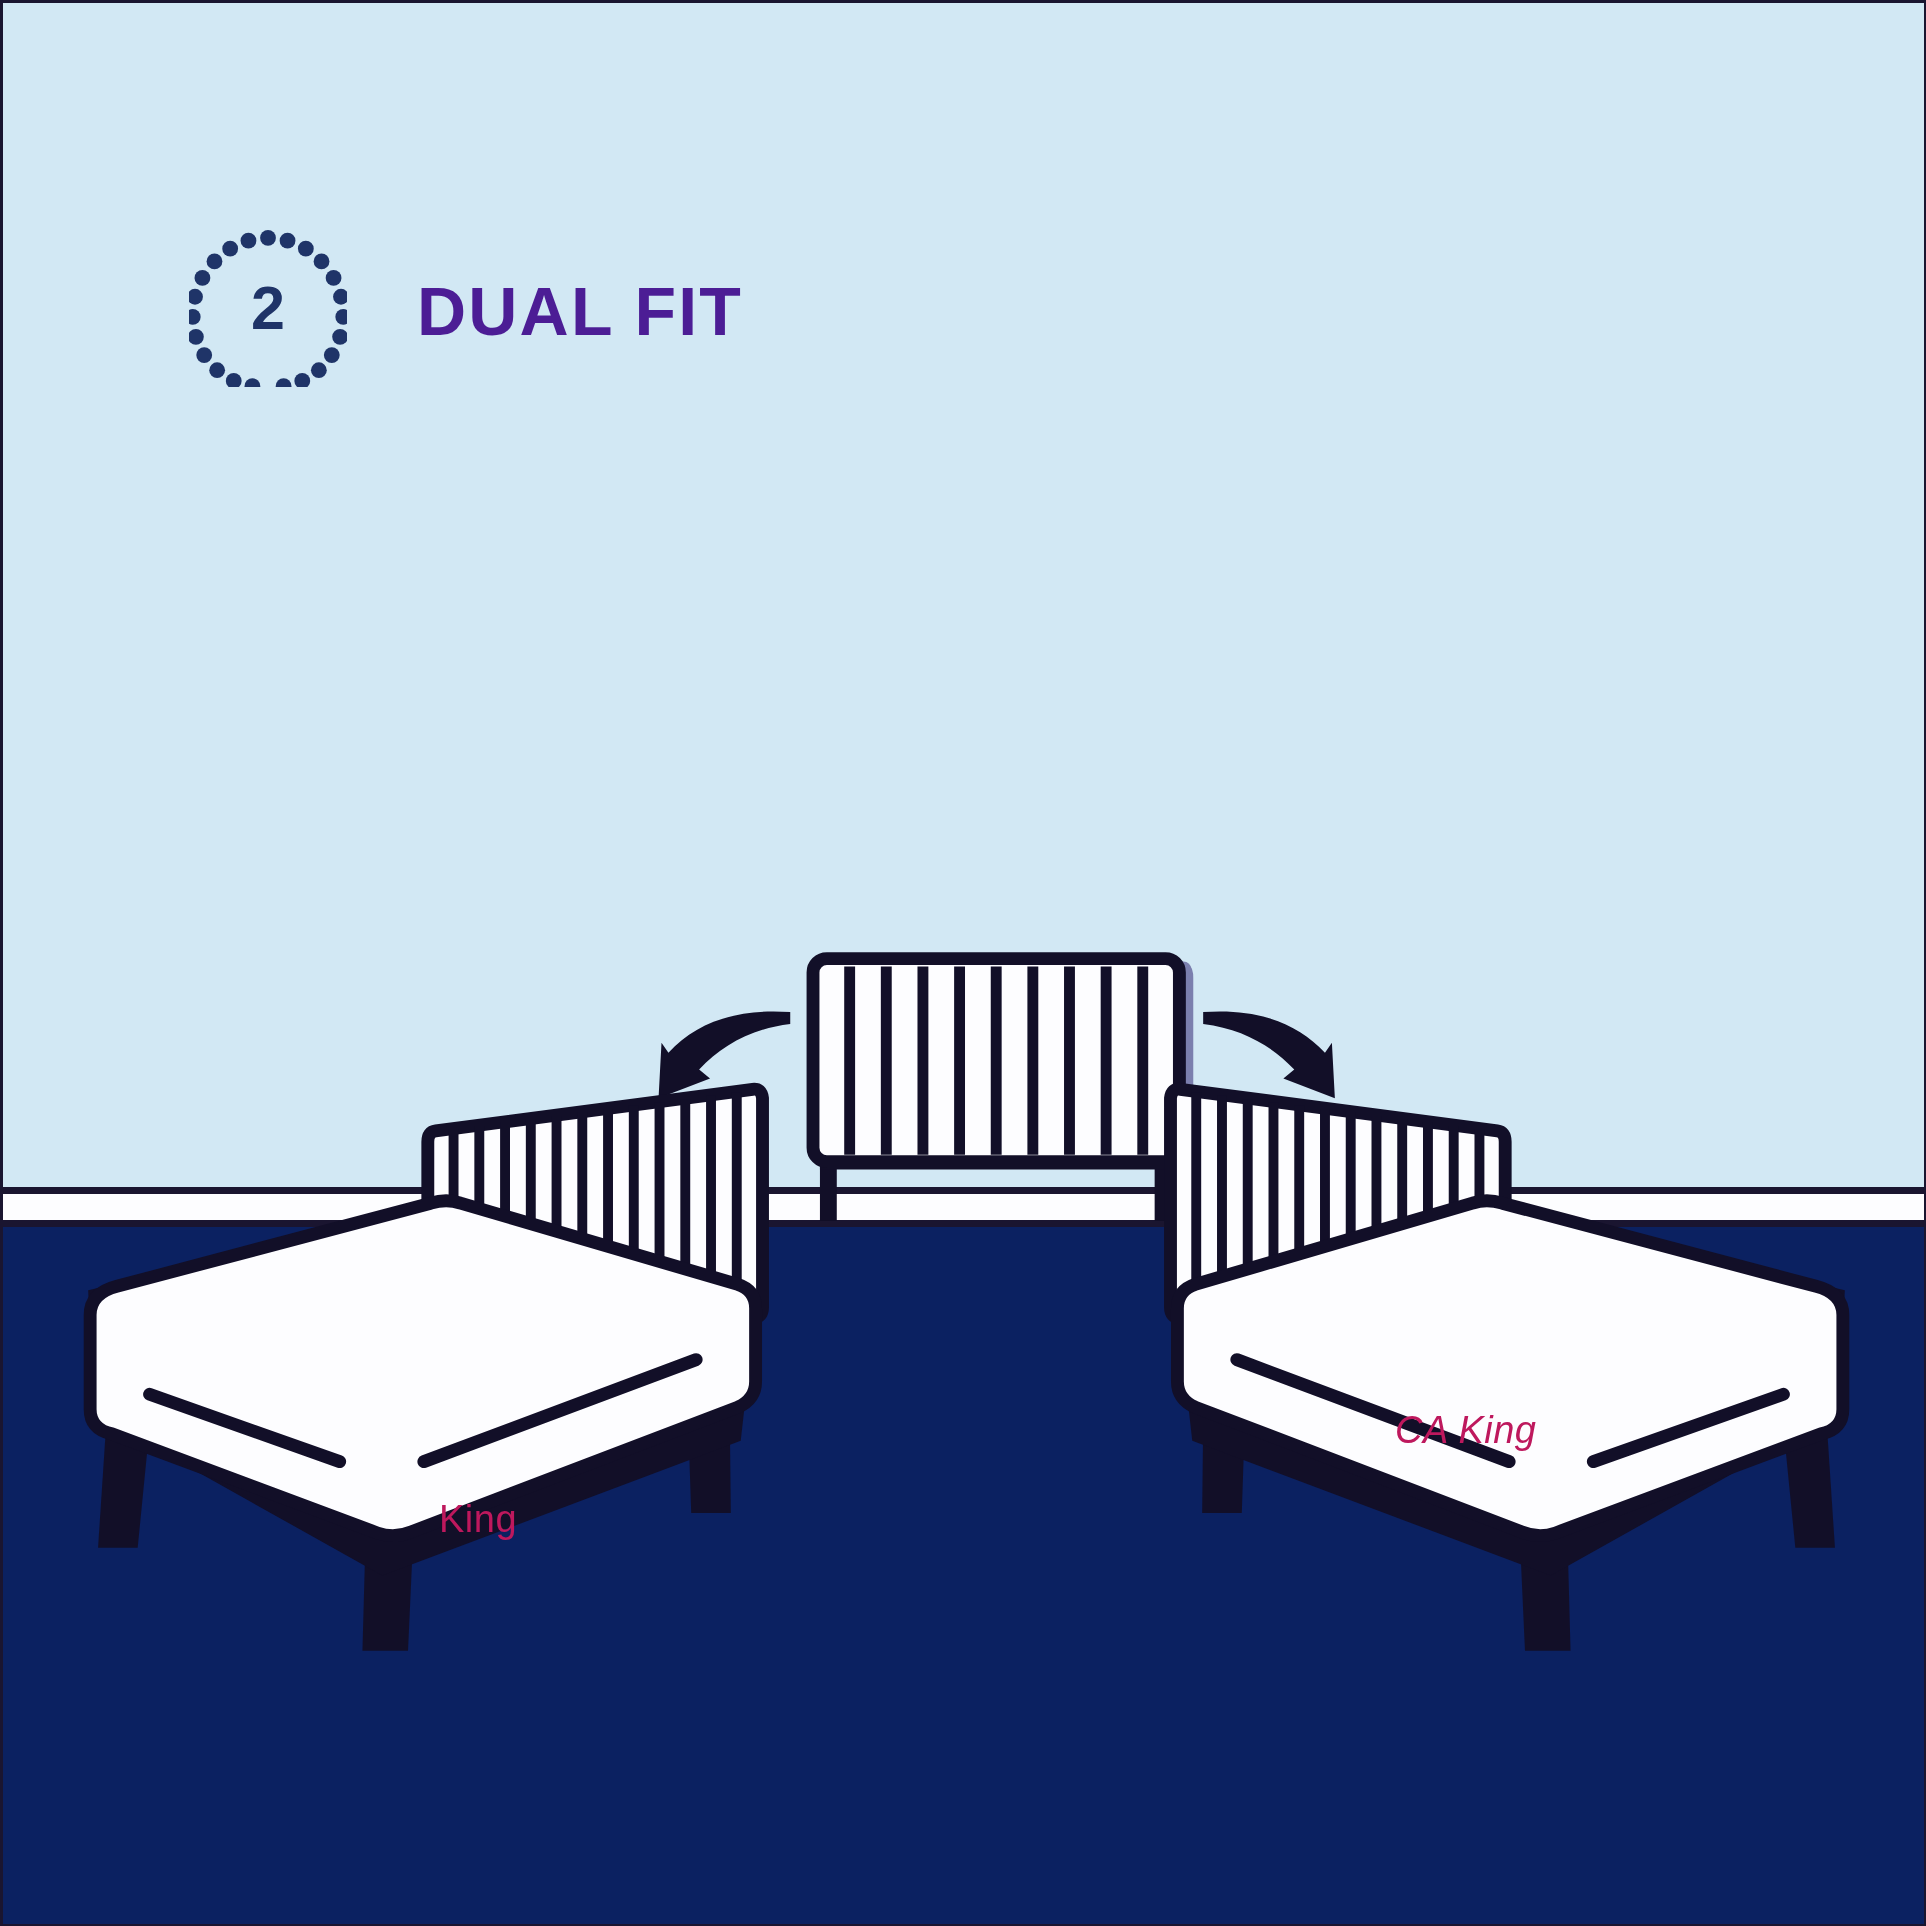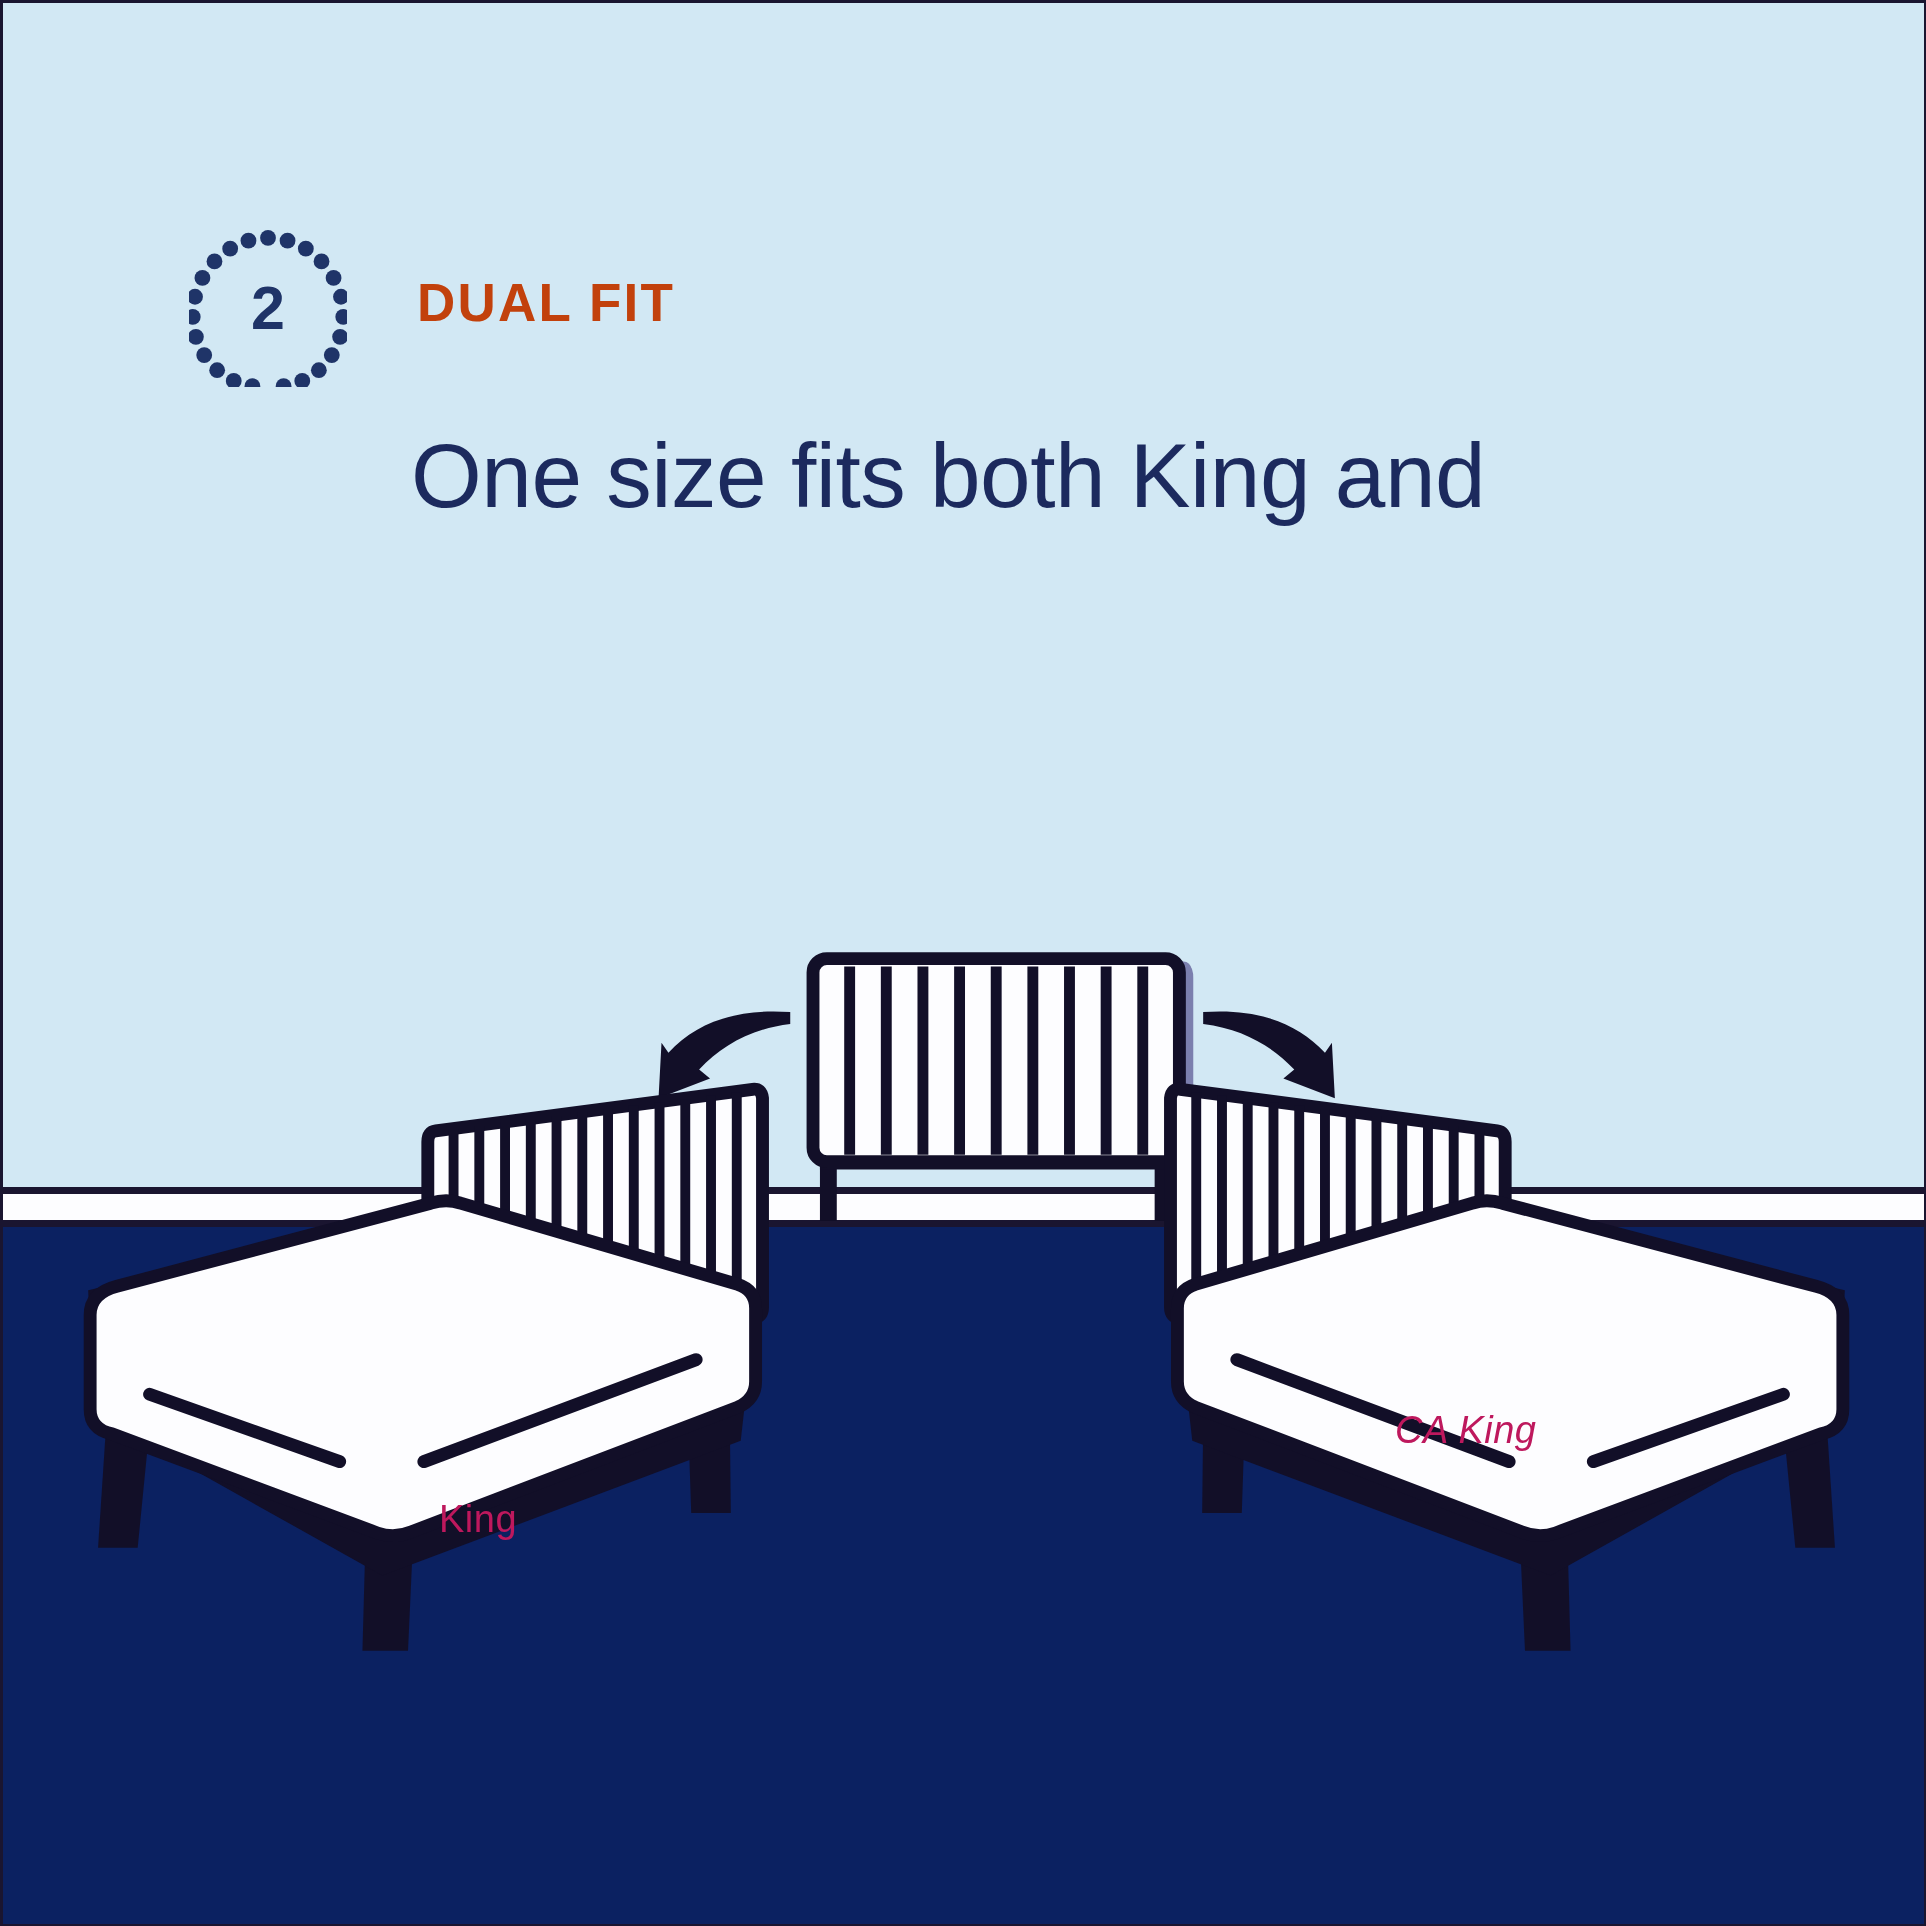--- a/index.html
+++ b/index.html
@@ -73,24 +73,24 @@
     justify-content: center;
     font-size: 61px;
     font-weight: 700;
     color: #1f3468;
     letter-spacing: 0px;
   }
   .eyebrow {
     position: absolute;
     left: 414px;
     top: 269px;
-    font-size: 53px;
+    font-size: 68px;
     font-weight: 700;
     letter-spacing: 2.2px;
-    color: #c2410c;
+    color: #4c1d95;
     white-space: nowrap;
   }
   .headline {
     position: absolute;
     left: 408px;
     top: 414px;
     width: 1327px;
     font-size: 91px;
     font-weight: 400;
     line-height: 1.3;
@@ -157,21 +157,20 @@
         <circle cx="41.7" cy="19.9" r="8"></circle>
         <circle cx="60.2" cy="11.8" r="8"></circle>
       </g>
     </svg>
     <div class="badge-number">2</div>
   </div>
 
   <div class="eyebrow">DUAL FIT</div>
 
   <div class="headline">
-    <span class="ln">One size fits both King and</span>
   </div>
 
   <div class="scene">
     <svg width="1927" height="1927" viewBox="0 0 1946 1946" aria-hidden="true">
 
       <g>
         <rect x="838" y="975" width="1160" height="0" fill="none"></rect>
         <path d="M1188 968 q14 0 14 16 v195 h-16 v-195 q0 -16 2 -16 z" fill="#7b7fae"></path>
         <rect x="1182" y="968" width="18" height="210" rx="8" fill="#7b7fae"></rect>
         <rect x="1178" y="1160" width="22" height="72" fill="#8b8fba"></rect>

